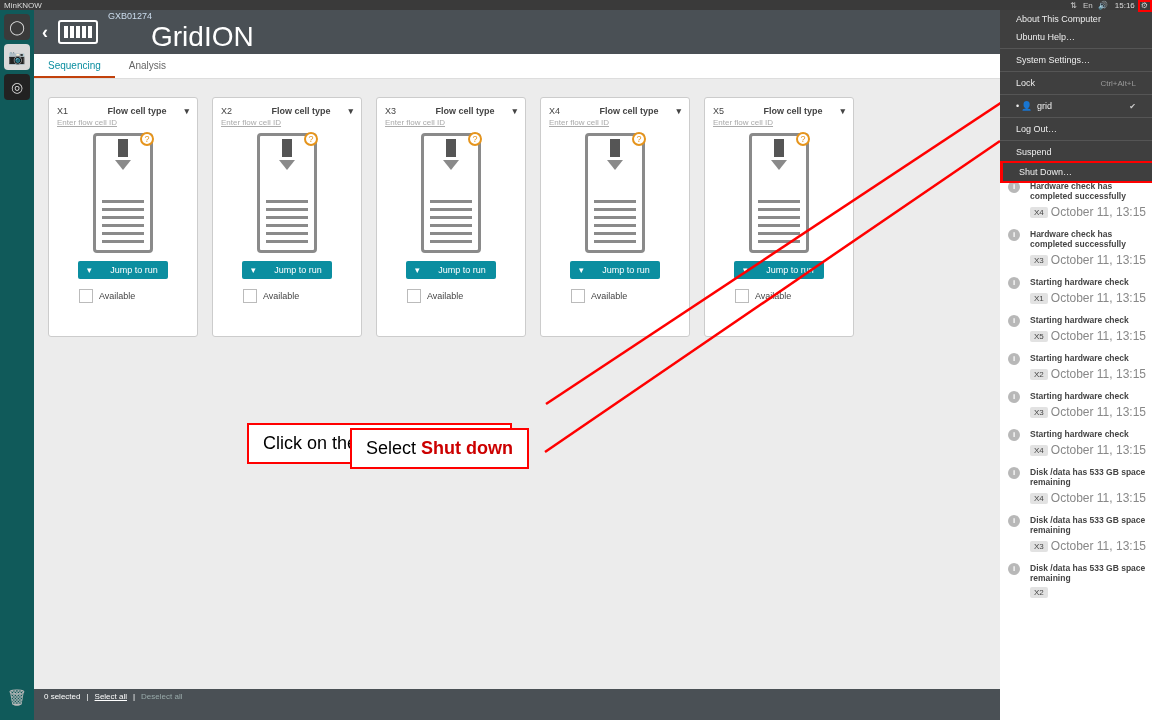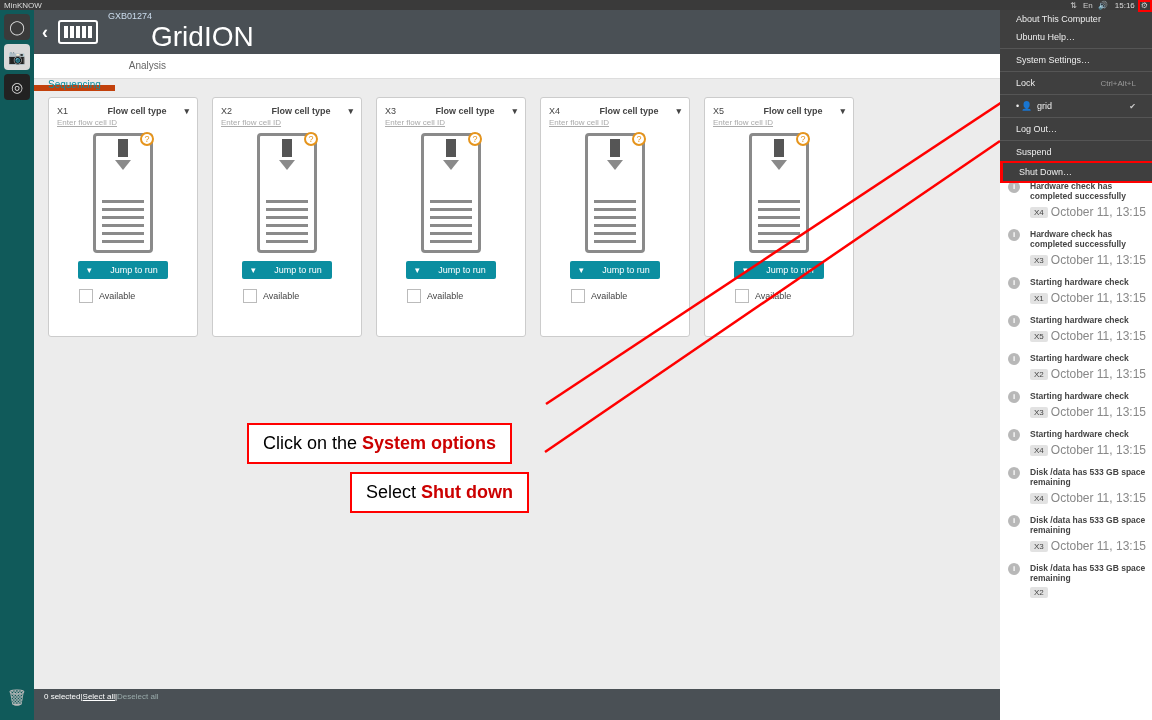--- a/index.html
+++ b/index.html
@@ -37,21 +37,21 @@
 .appheader .backbtn { font-size:18px; font-weight:bold; cursor:pointer; }
 .appheader .devicon { display:flex; flex-direction:column; align-items:center; }
 .appheader .devicon .bars { width:40px; height:24px; border:2px solid #fff; border-radius:3px; display:flex; align-items:center; justify-content:center; gap:2px; }
 .appheader .devicon .bars span { width:4px; height:12px; background:#fff; }
 .appheader .titles { display:flex; flex-direction:column; }
 .appheader .titles .small { font-size:9px; color:#cde; }
 .appheader .titles .big { font-size:28px;margin-left:43px; }
 
 .tabs { height:25px; background:#fff; display:flex; align-items:stretch; font-size:10px; border-bottom:1px solid #ddd; }
 .tabs .tab { padding:6px 14px; color:#666; cursor:pointer; }
-.tabs .tab.active { color:#0b8ea0; border-bottom:6px solid #c2410c;margin-top:19px; }
+.tabs .tab.active { color:#0b8ea0; border-bottom:2px solid #c2410c; }
 
 .content { background:#ececec; height:610px; padding:18px 14px; display:flex; gap:14px; overflow:hidden; }
 .cell { width:150px; height:240px; background:#fff; border:1px solid #ccc; border-radius:3px; padding:8px 8px 10px; position:relative; display:flex; flex-direction:column; align-items:center; }
 .cell .toprow { width:100%; display:flex; justify-content:space-between; font-size:9px; color:#444; }
 .cell .toprow .fct { display:flex; gap:18px; align-items:flex-start; cursor:pointer; font-weight:bold; }
 .cell .idhint { font-size:8px; color:#aaa; text-decoration:underline; align-self:flex-start; margin-top:2px; }
 
 .chip { width:60px; height:120px; border:3px solid #8a8a8a; border-radius:4px; margin-top:6px; position:relative; background:#fff; }
 .chip::before { content:""; position:absolute; top:3px; left:50%; transform:translateX(-50%); width:10px; height:18px; background:#555; }
 .chip::after { content:""; position:absolute; bottom:6px; left:6px; right:6px; height:44px; background:
@@ -61,21 +61,21 @@
 
 .jump { margin-top:8px; display:flex; }
 .jump .dd { width:22px; height:18px; background:#0b8ea0; color:#fff; font-size:9px; display:flex; align-items:center; justify-content:center; border-radius:2px 0 0 2px; }
 .jump .btn { height:18px; background:#0b8ea0; color:#fff; font-size:9px; padding:0 10px; display:flex; align-items:center; border-radius:0 2px 2px 0; }
 .avail { margin-top:10px; display:flex; align-items:center; gap:6px; font-size:9px; color:#444; align-self:flex-start; margin-left:22px;}
 .avail .cb { width:14px; height:14px; border:1px solid #bbb; }
 
 .bottombar { position:absolute; bottom:0; left:0; right:0; height:31px; background:#4a5055; display:flex; flex-direction:column; }
 .bottombar .btns { flex:1; display:flex; gap:8px; align-items:center; padding:0 10px; background:#ececec; }
 .bottombar .btns .bb { background:#ccc; color:#777; font-size:9px; padding:5px 10px; border-radius:2px; display:flex; gap:6px; align-items:center; }
-.bottombar .sel { height:14px; background:#4a5055; color:#fff; font-size:8px; display:flex; align-items:center; padding:0 10px; }
+.bottombar .sel { height:14px; background:#4a5055; color:#fff; font-size:8px; display:flex; gap:6px; align-items:center; padding:0 10px; }
 .bottombar .sel a { color:#fff; }
 .bottombar .sel .muted { color:#9aa; }
 
 
 .rightpanel { position:absolute; top:54px; left:1000px; width:152px; height:666px; background:#fff; font-size:8.5px; color:#444; overflow:hidden; }
 .rp-head { height:25px; background:#fff; border-bottom:1px solid #ddd; display:flex; justify-content:flex-end; gap:8px; align-items:center; padding:0 6px; color:#888; }
 .rp-head span { font-size:11px; }
 .notif { padding:6px 6px 4px 30px; position:relative; }
 .notif .iicon { position:absolute; left:8px; top:6px; width:12px; height:12px; border-radius:50%; background:#b8b8b8; color:#fff; font-size:8px; line-height:12px; text-align:center; font-weight:bold; }
 .notif .msg { font-weight:bold; }
@@ -397,19 +397,19 @@
       <span class="badge">X2</span>
       <span class="ts"></span>
     </div>
       </div>
     </div>
 </div>
 
 <div class="callout" style="top:404px; left:247px;margin-top:19px;">
   <span>Click on the </span><span class="red">System options</span>
 </div>
-<div class="callout" style="top:472px; left:350px;text-align:right;">
+<div class="callout" style="top:428px; left:350px;text-align:right;">
   <span>Select </span><span class="red">Shut down</span>
 </div>
 <svg class="arrow-layer">
   <line x1="546" y1="404" x2="1138" y2="12"></line>
   <line x1="545" y1="452" x2="1000" y2="141"></line>
 </svg>
 
 </body></html>

